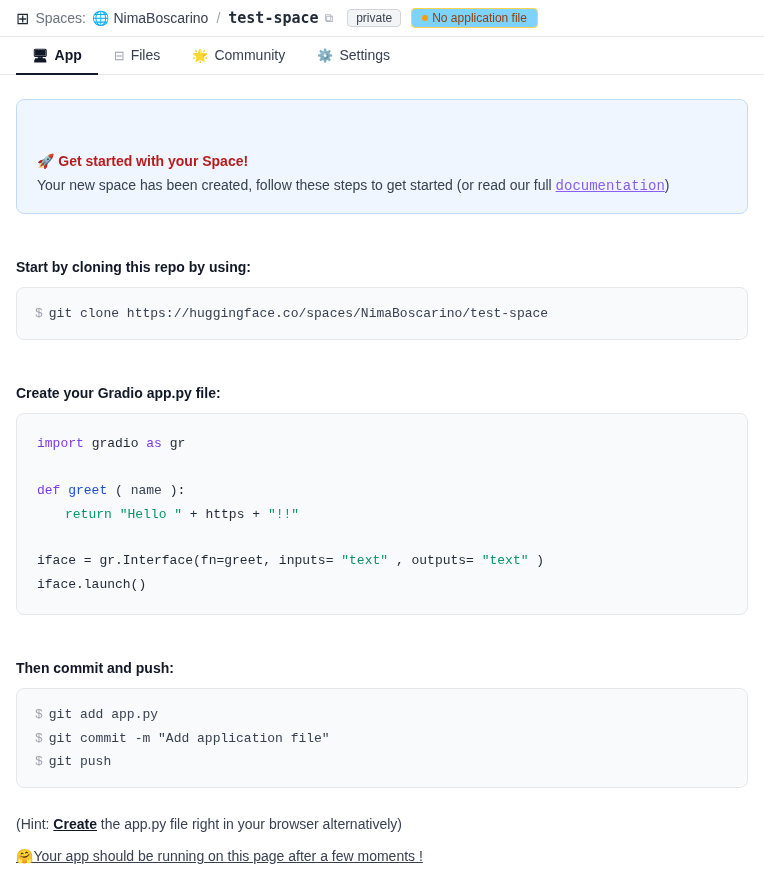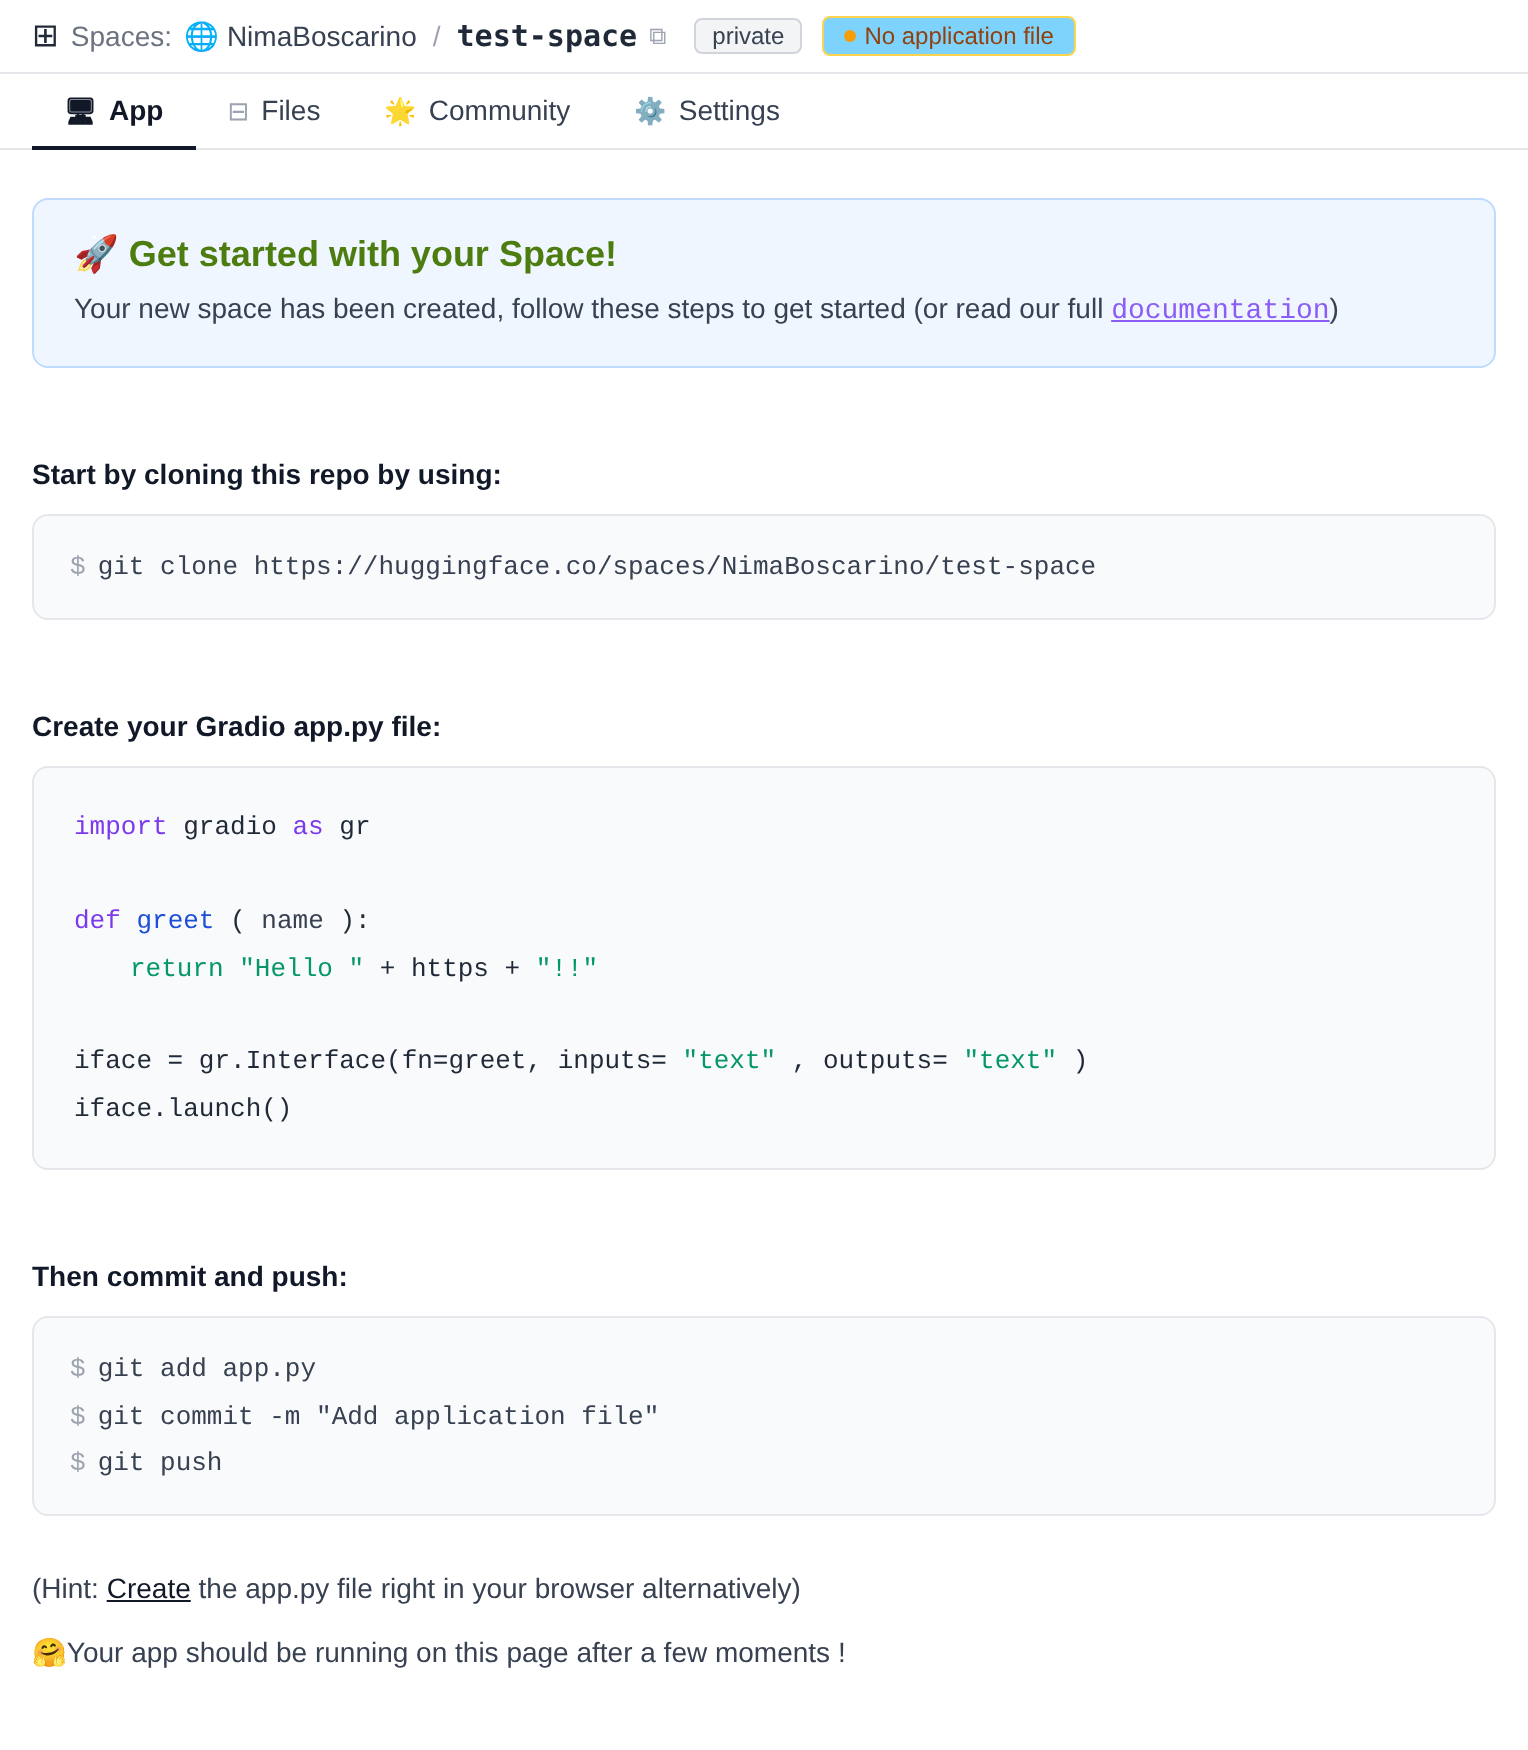--- a/index.html
+++ b/index.html
@@ -102,24 +102,25 @@
 
     
     .banner {
       background: #eff6ff;
       border: 1px solid #bfdbfe;
       border-radius: 8px;
       padding: 16px 20px;
       margin-bottom: 24px;
     }
     .banner-title {
-      font-size: 18px;
+      font-size: 14px;
       font-weight: 700;
-      color: #4d7c0f;
+      color: #b91c1c;
       margin-bottom: 6px;
+      margin-top: 37px;
     }
     .banner-body {
       font-size: 14px;
       color: #374151;
       line-height: 1.5;
     }
     .banner-link {
       color: #8b5cf6;
       text-decoration: underline;
       cursor: pointer;
@@ -181,30 +182,31 @@
     }
 
     
     .hint-line {
       font-size: 14px;
       color: #374151;
       margin-bottom: 16px;
     }
     .hint-link {
       text-decoration: underline;
-      font-weight: 400;
+      font-weight: 700;
       cursor: pointer;
       color: #111827;
     }
 
     
     .footer-line {
       font-size: 14px;
       color: #374151;
       margin-top: 8px;
+      text-decoration: underline;
     }
   </style>
 </head>
 <body>
 
 <div class="topbar">
   <span style="font-size:16px;">⊞</span>
   <span class="topbar-spaces-label">Spaces:</span>
   <span class="topbar-user">
     <span style="font-size:14px;">🌐</span>

